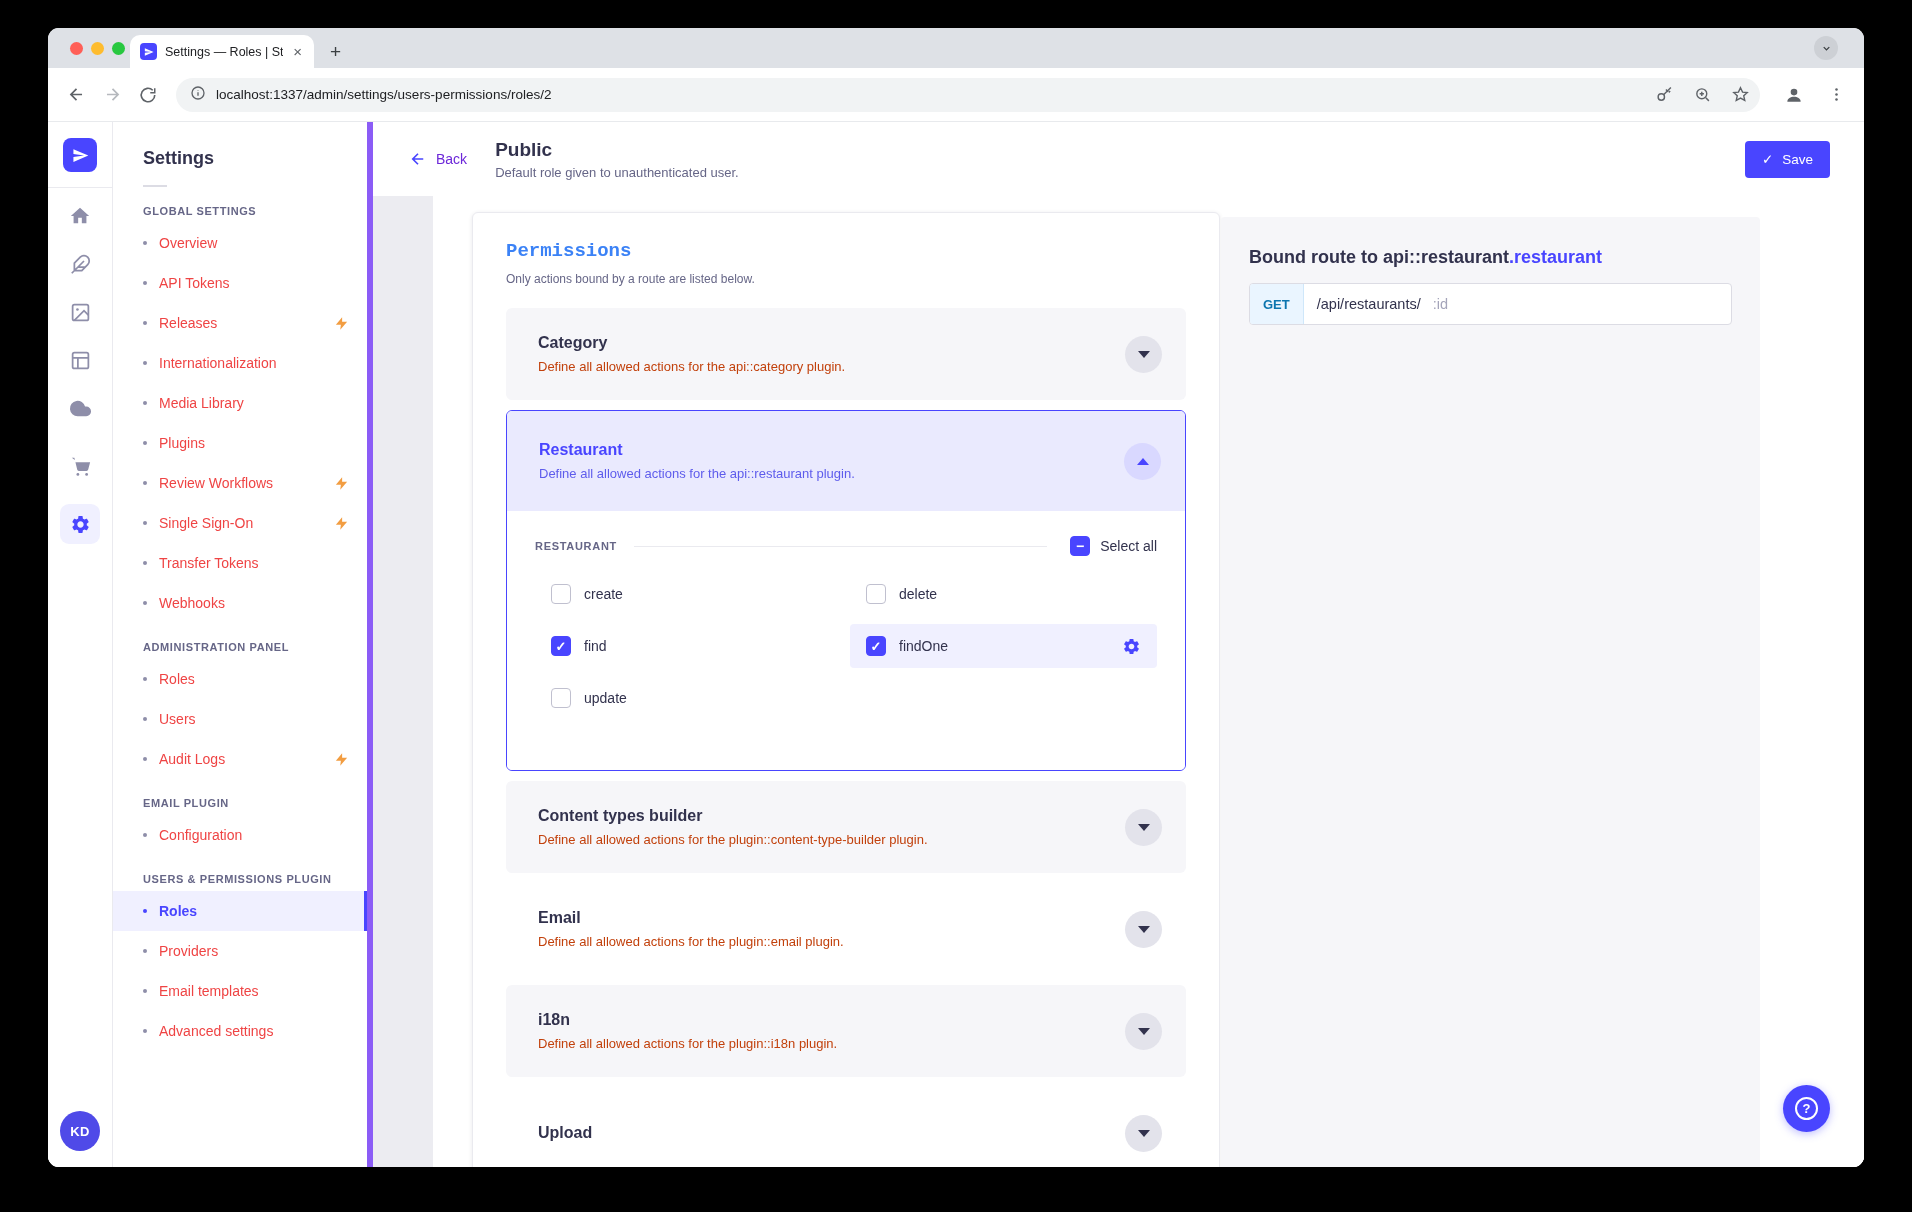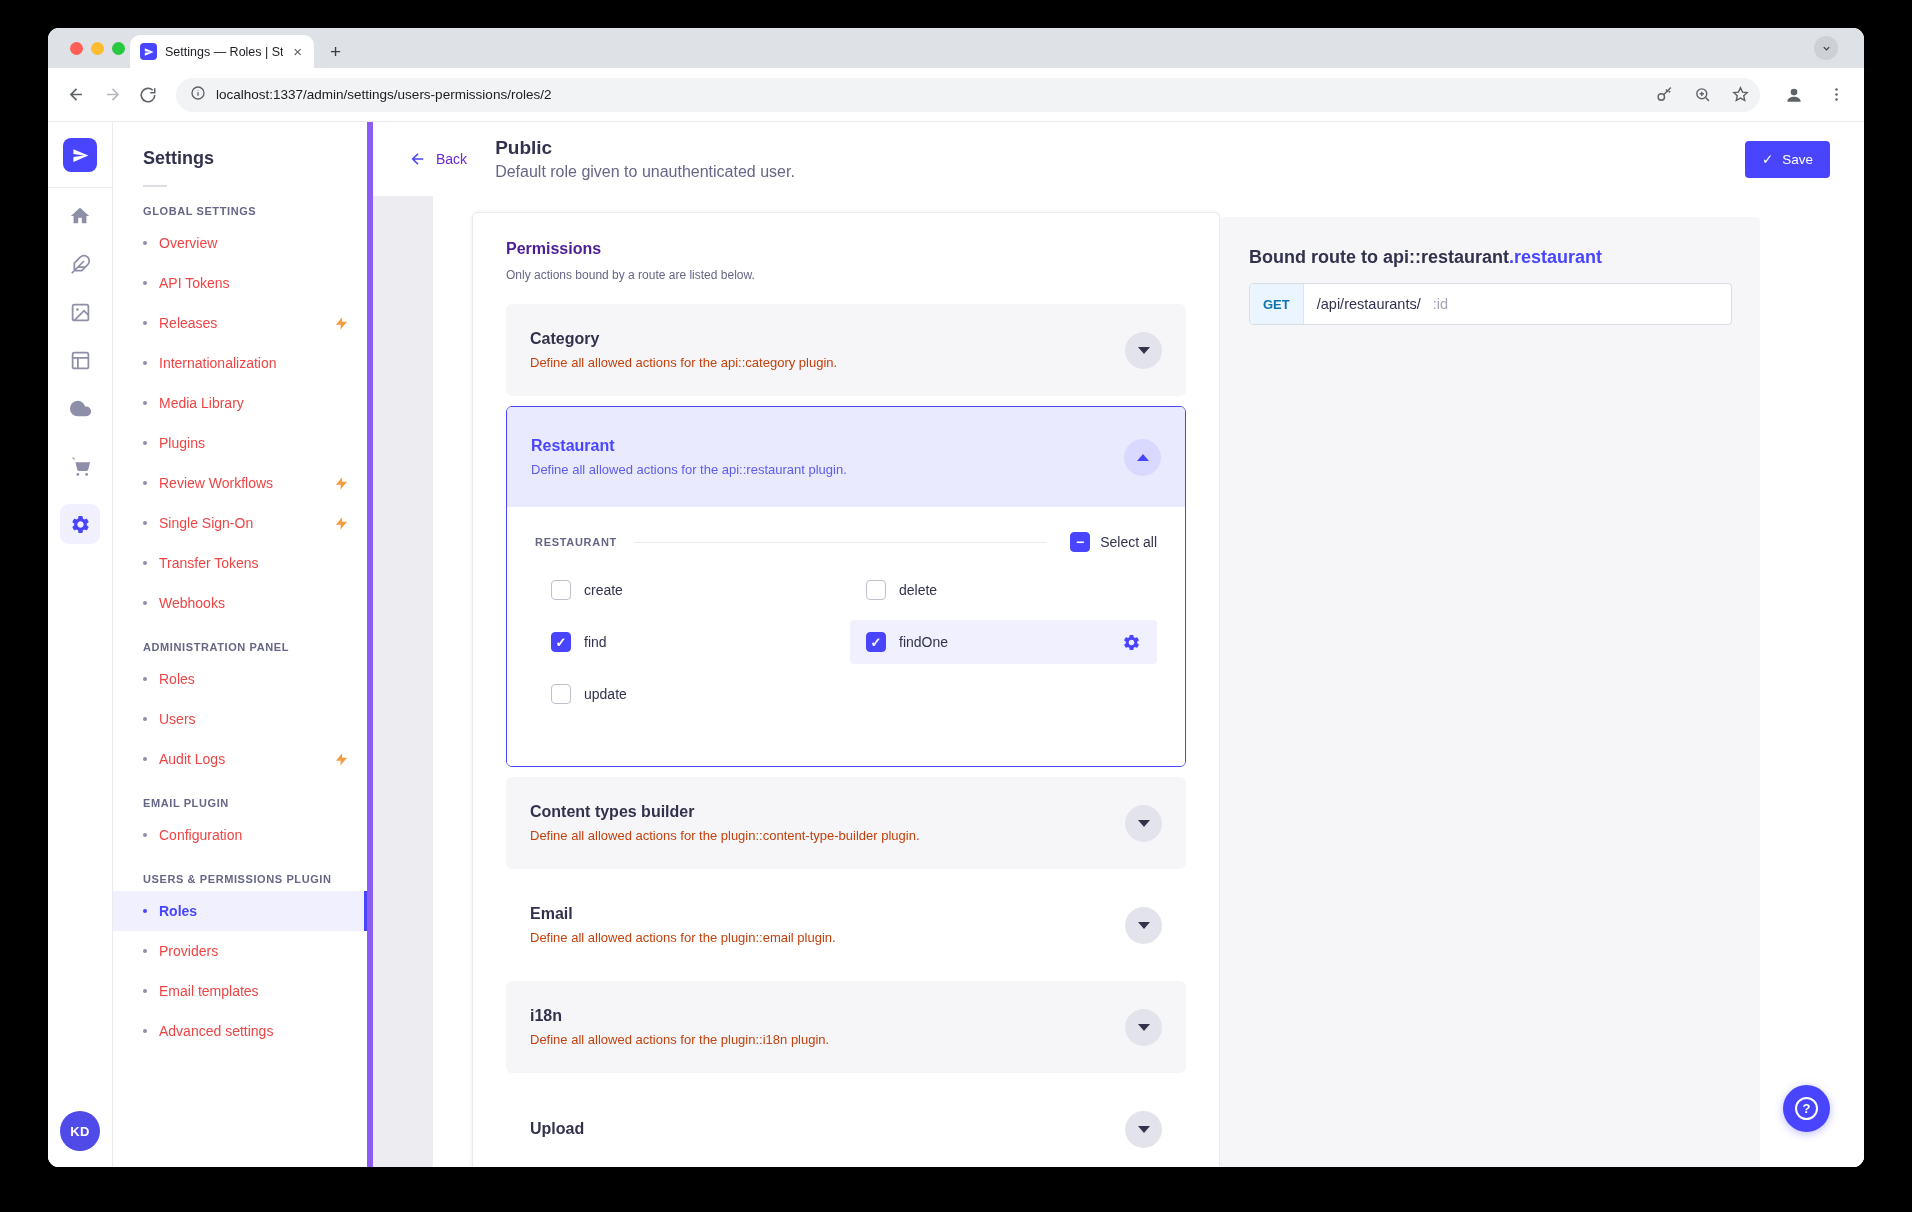--- a/index.html
+++ b/index.html
@@ -48,34 +48,34 @@
   .snav-item .bolt { margin-left:auto; display:flex; }
   .snav-item.active { background:#f0f0ff; color:#4945ff; font-weight:bold; }
   .snav-item.active .bullet { background:#4945ff; }
   .snav-item.active::after { content:""; position:absolute; right:0; top:0; bottom:0; width:3px; background:#4945ff; }
 
   .main { flex:1; min-width:0; display:flex; flex-direction:column; background:#fff; }
   .page-header { height:74px; display:flex; align-items:center; padding:0 34px 0 36px; background:#fff; }
   .back-link { display:flex; align-items:center; gap:9px; color:#6d28d9; font-size:14px; }
   .title-block { margin-left:28px; }
   .page-title { font-size:19px; font-weight:bold; color:#32324d; }
-  .page-subtitle { font-size:16px; color:#666687; margin-top:4px; }
+  .page-subtitle { font-size:13px; color:#666687; margin-top:4px; }
   .save-btn { margin-left:auto; height:37px; background:#4945ff; border:none; border-radius:4px; color:#fff; font-size:13.5px; display:flex; align-items:center; gap:9px; padding:0 17px; font-family:inherit; }
 
   .page-body { flex:1; position:relative; background:#fff; overflow:hidden; }
   .gutter { position:absolute; left:0; top:0; bottom:0; width:60px; background:#ececf1; }
 
   .perm-card { position:absolute; left:99px; top:16px; width:748px; background:#fff; border:1px solid #eaeaef; border-radius:6px; box-shadow:0 1px 4px rgba(33,33,52,.1); padding:27px 33px 60px; }
-  .perm-title { font-size:16px; font-weight:bold; color:#4c1d95; }
+  .perm-title { font-size:19px; font-weight:bold; color:#3b82f6;font-family:Liberation Mono, monospace; }
   .perm-sub { font-size:12px; color:#666687; margin-top:10px; }
   .acc-list { margin-top:22px; display:flex; flex-direction:column; gap:10px; }
   .acc { border-radius:6px; }
   .acc.gray { background:#f6f6f9; }
   .acc-head { height:92px; display:flex; align-items:center; padding:0 24px; cursor:default; }
-  .acc-texts { flex:1; }
+  .acc-texts { flex:1;margin-left:8px; }
   .acc-title { font-size:16px; font-weight:bold; color:#32324d; }
   .acc-desc { font-size:13px; color:#c2410c; margin-top:7px; }
   .caret-btn { width:37px; height:37px; border-radius:50%; background:#e3e3eb; display:flex; align-items:center; justify-content:center; flex:0 0 auto; }
   .caret-down { width:0; height:0; border-left:6px solid transparent; border-right:6px solid transparent; border-top:7px solid #32324d; }
   .caret-up { width:0; height:0; border-left:6px solid transparent; border-right:6px solid transparent; border-bottom:7px solid #4945ff; }
   .acc.expanded { border:1px solid #4945ff; background:#fff; }
   .acc.expanded .acc-head { height:100px; background:#eaeafe; border-radius:5px 5px 0 0; }
   .acc.expanded .acc-title { color:#4945ff; }
   .acc.expanded .acc-desc { color:#5e5cec; }
   .acc.expanded .caret-btn { background:#d9d8ff; }

